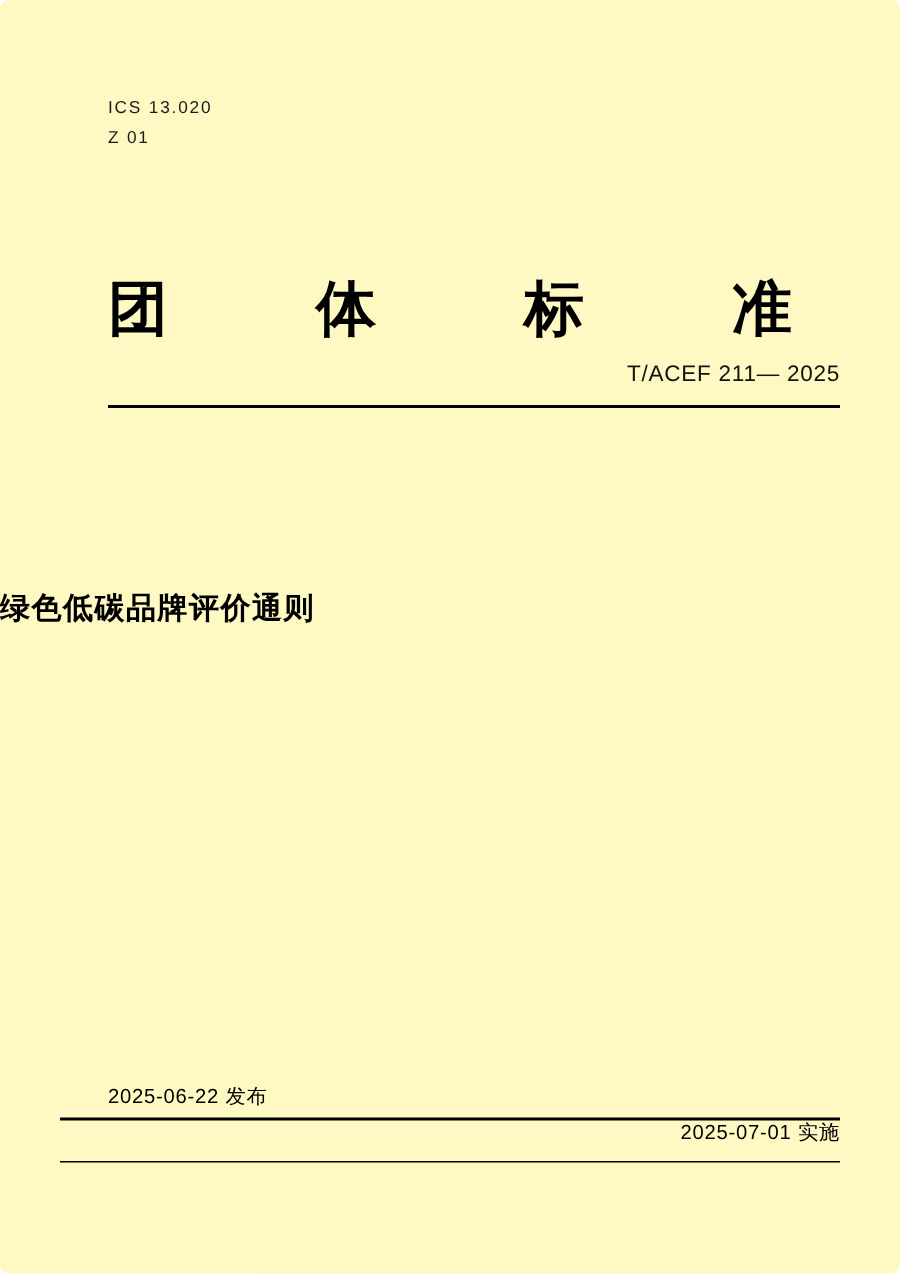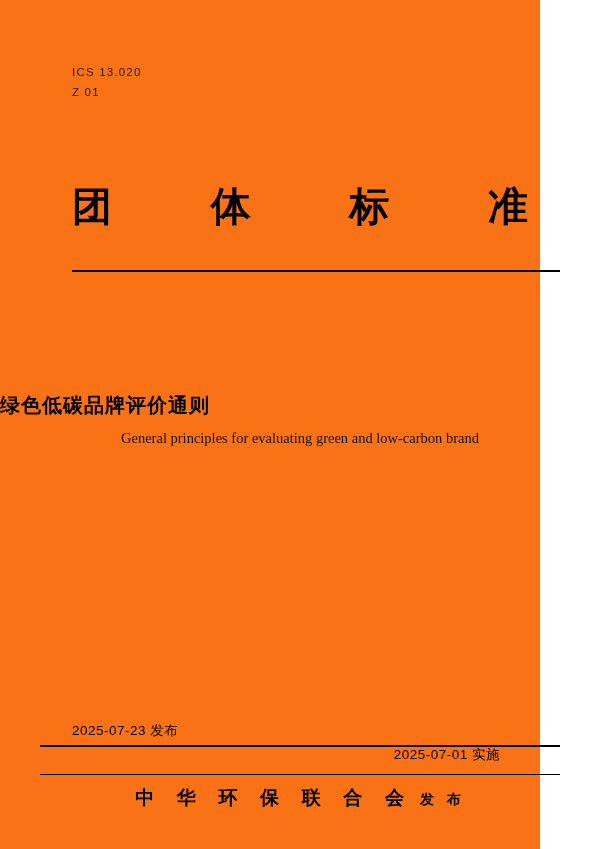--- a/index.html
+++ b/index.html
@@ -12,23 +12,24 @@
     height: 849px;
     font-family: "Liberation Sans", sans-serif;
     color: #000000;
     position: relative;
     overflow: hidden;
   }
   .page {
     position: absolute;
     left: 0;
     top: 0;
-    width: 540px;
+    width: 600px;
     height: 849px;
-    background: #f97316;
+    background: #fef9c3;
+    border-radius: 6px;
   }
   
   .ics-block {
     position: absolute;
     left: 72px;
     top: 62px;
     font-size: 11.5px;
     letter-spacing: 1.2px;
     line-height: 20px;
     color: #1a1a1a;
@@ -166,29 +167,26 @@
     <div class="ics-line">Z 01</div>
   </div>
 
   <div class="std-type">
     <span>团</span>
     <span>体</span>
     <span>标</span>
     <span>准</span>
   </div>
 
+  <div class="std-number">T/ACEF 211— 2025</div>
 
   <div class="rule-top"></div>
 
   <div class="title-cn">绿色低碳品牌评价通则</div>
-  <div class="title-en">General principles for evaluating green and low-carbon brand</div>
 
-  <div class="date-issue">2025-07-23 发布</div>
+  <div class="date-issue">2025-06-22 发布</div>
   <div class="date-impl">2025-07-01 实施</div>
 
   <div class="rule-bottom-1"></div>
   <div class="rule-bottom-2"></div>
 
-  <div class="issuer">
-    <span class="issuer-name">中 华 环 保 联 合 会</span><span class="issuer-verb">发 布</span>
-  </div>
 
 </div>
 
 </body></html>

